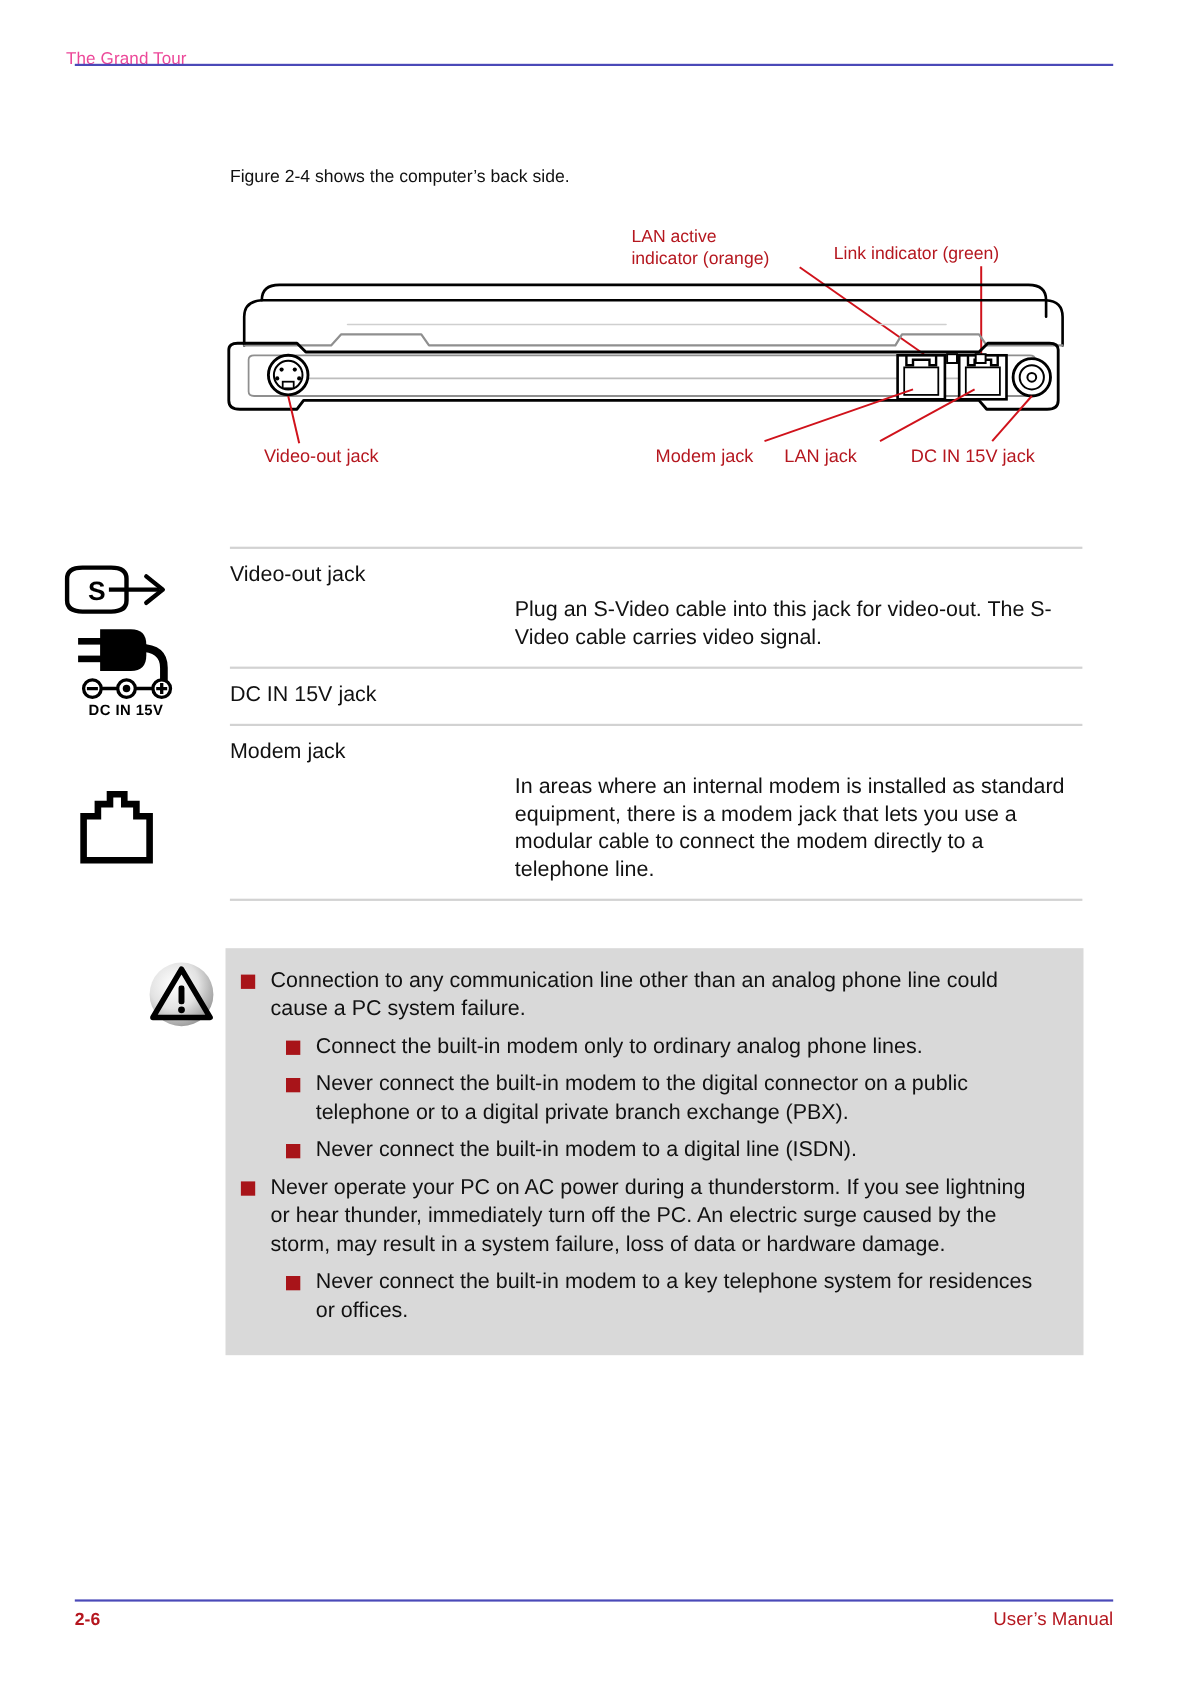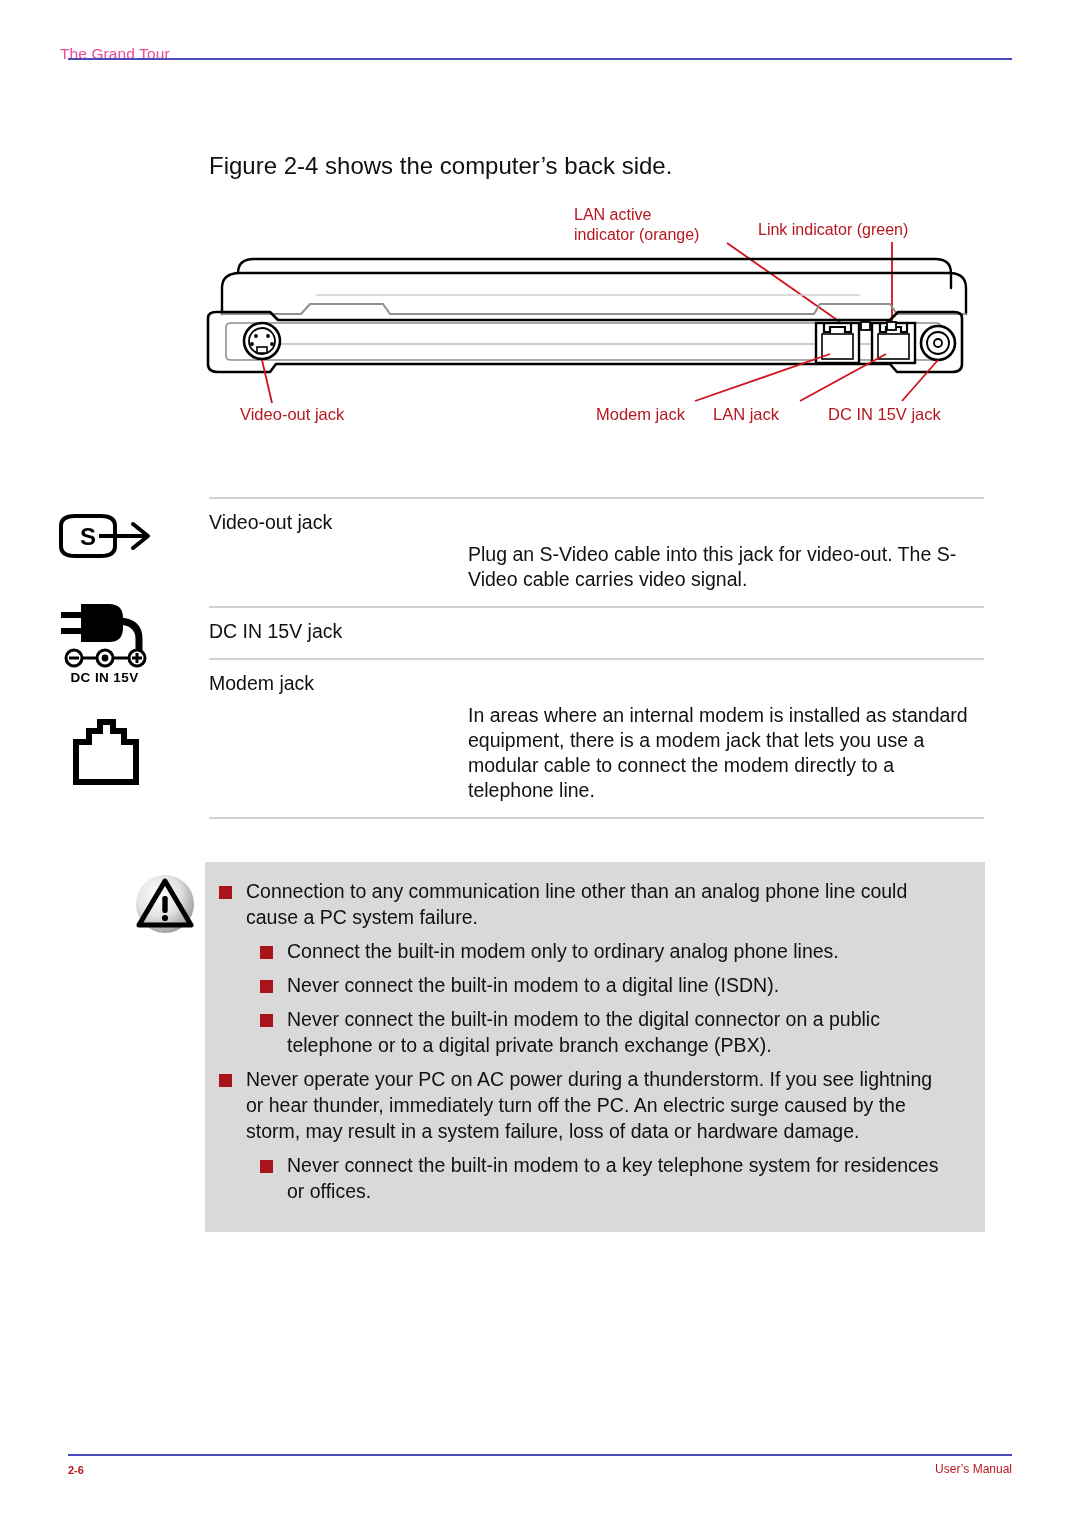--- a/index.html
+++ b/index.html
@@ -26,21 +26,21 @@
   
   .title{
     position:absolute;left:62px;top:85px;
     font-size:37px;font-weight:bold;color:#B20006;
     letter-spacing:-0.5px;
   }
 
   
   .intro{
     position:absolute;left:209px;top:152px;
-    font-size:24px;color:#111;
+    font-size:16px;color:#111;
   }
 
   
   .figure{
     position:absolute;left:200px;top:196px;width:800px;height:250px;
   }
   .figsvg{display:block;}
 
   .figcaption{
     position:absolute;left:0;top:448px;width:1080px;
@@ -104,25 +104,25 @@
     font-size:19.5px;line-height:26px;color:#111;
   }
 
   
   .footrule{
     position:absolute;left:68px;top:1454px;width:944px;height:2px;
     background:#4A49B8;
   }
   .foot-left{
     position:absolute;left:68px;top:1464px;
-    font-size:11px;font-weight:bold;color:#B5171F;
+    font-size:16px;font-weight:bold;color:#B5171F;
   }
   .foot-right{
     position:absolute;right:68px;top:1462px;
-    font-size:12px;color:#B5171F;
+    font-size:17px;color:#B5171F;
   }
 </style>
 </head>
 <body>
 
 <div class="page">
 
   <div class="runhead">The Grand Tour</div>
   <div class="headrule"></div>
 
@@ -206,21 +206,21 @@
 
     <div class="gicon" style="top:512px;">
       <svg class="svideo-ico" width="104" height="48" viewBox="0 0 104 48" xmlns="http://www.w3.org/2000/svg">
         <path d="M8 14 Q8 4 22 4 L48 4 Q62 4 62 14 L62 34 Q62 44 48 44 L22 44 Q8 44 8 34 Z" fill="none" stroke="#000" stroke-width="4"></path>
         <text x="27" y="33" font-family="Liberation Sans, sans-serif" font-size="24" font-weight="bold" fill="#000">S</text>
         <path d="M46 24 L92 24" stroke="#000" stroke-width="4" fill="none"></path>
         <path d="M80 12 L95 24 L80 36" stroke="#000" stroke-width="4" fill="none" stroke-linecap="round" stroke-linejoin="round"></path>
       </svg>
     </div>
 
-    <div class="gicon" style="top:597px;">
+    <div class="gicon" style="top:565px;padding-left:10px;">
       <svg class="dcin-ico" width="104" height="72" viewBox="0 0 104 72" xmlns="http://www.w3.org/2000/svg">
 
         <path d="M28 7 L56 7 Q70 7 70 21 L70 31 Q70 45 56 45 L28 45 Z" fill="#000"></path>
         <rect x="8" y="15" width="22" height="6" fill="#000"></rect>
         <rect x="8" y="31" width="22" height="6" fill="#000"></rect>
 
         <path d="M64 24 Q86 24 86 42 L86 54" stroke="#000" stroke-width="7" fill="none" stroke-linecap="round"></path>
 
         <line x1="22" y1="61" x2="84" y2="61" stroke="#000" stroke-width="3.2"></line>
         <circle cx="21" cy="61" r="8" fill="#fff" stroke="#000" stroke-width="3"></circle>
@@ -281,26 +281,26 @@
       <span class="cb-text">Connection to any communication line other than an analog phone line could cause a PC system failure.</span>
     </div>
 
     <div class="cb-item sub">
       <span class="bullet"></span>
       <span class="cb-text">Connect the built-in modem only to ordinary analog phone lines.</span>
     </div>
 
     <div class="cb-item sub">
       <span class="bullet"></span>
+      <span class="cb-text">Never connect the built-in modem to the digital connector on a public telephone or to a digital private branch exchange (PBX).</span>
+    </div>
+
+    <div class="cb-item sub">
+      <span class="bullet"></span>
       <span class="cb-text">Never connect the built-in modem to a digital line (ISDN).</span>
-    </div>
-
-    <div class="cb-item sub">
-      <span class="bullet"></span>
-      <span class="cb-text">Never connect the built-in modem to the digital connector on a public telephone or to a digital private branch exchange (PBX).</span>
     </div>
 
     <div class="cb-item">
       <span class="bullet"></span>
       <span class="cb-text">Never operate your PC on AC power during a thunderstorm. If you see lightning or hear thunder, immediately turn off the PC. An electric surge caused by the storm, may result in a system failure, loss of data or hardware damage.</span>
     </div>
 
     <div class="cb-item sub">
       <span class="bullet"></span>
       <span class="cb-text">Never connect the built-in modem to a key telephone system for residences or offices.</span>

